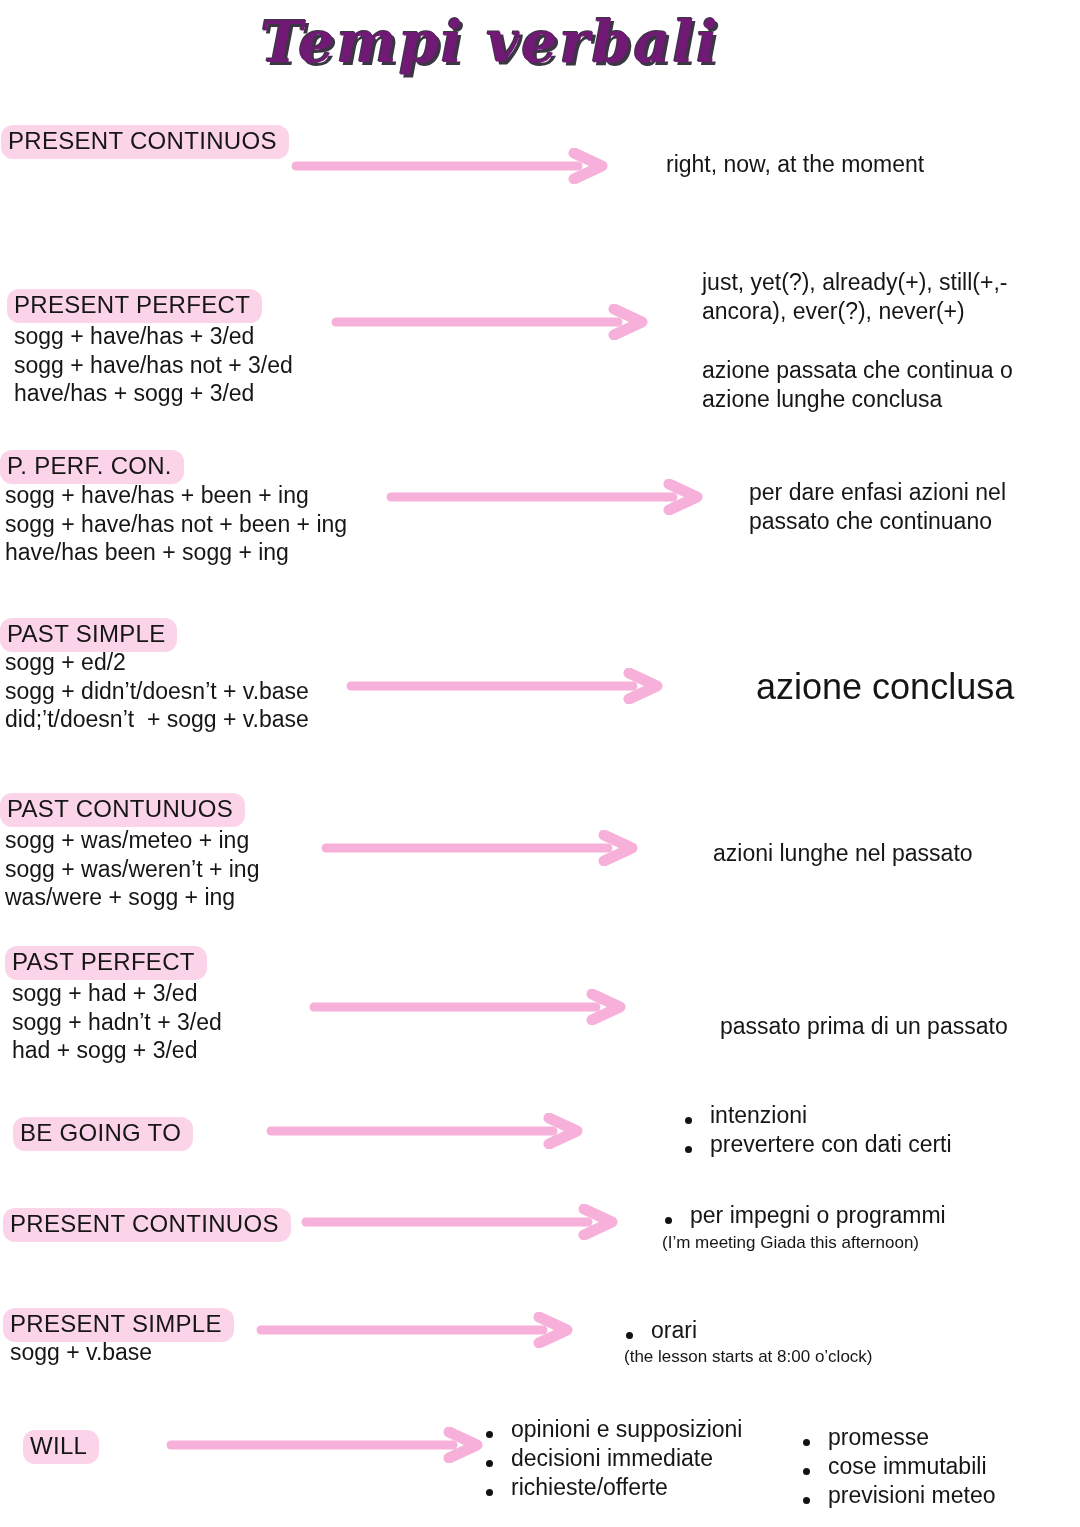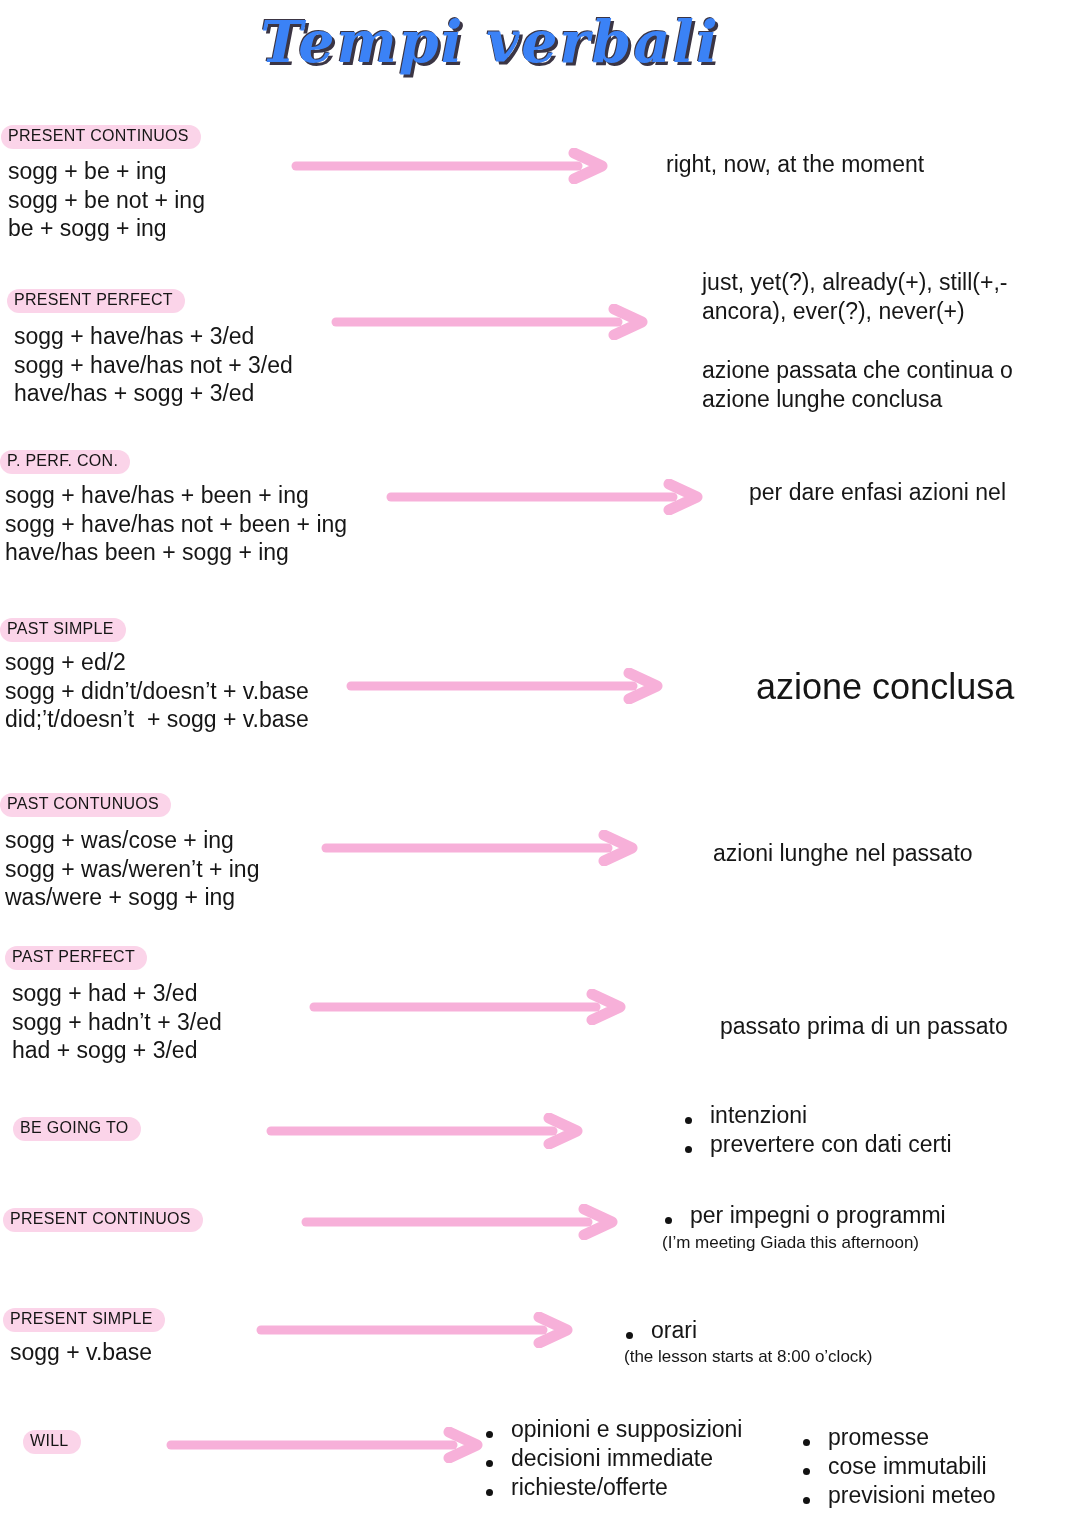--- a/index.html
+++ b/index.html
@@ -1,47 +1,42 @@
 <!DOCTYPE html>
 <html><head>
 <meta charset="utf-8">
 <style>
   html,body{margin:0;padding:0;background:#fff;}
   .page{position:relative;width:1080px;height:1527px;background:#ffffff;
         font-family:"Liberation Sans","DejaVu Sans",sans-serif;color:#161616;overflow:hidden;}
   .title{position:absolute;left:0;top:8px;width:980px;text-align:center;
          font-family:"DejaVu Serif",serif;font-style:italic;font-weight:bold;
-         font-size:57px;letter-spacing:2px;color:#3b82f6;
+         font-size:57px;letter-spacing:2px;color:#701a75;
          text-shadow:3px 3px 0 #3b3544, -1px -1px 0 #3b3544;}
-  .hl{position:absolute;font-size:16px;letter-spacing:.3px;background:#fbd4e9;
+  .hl{position:absolute;font-size:24px;letter-spacing:.3px;background:#fbd4e9;
       border-radius:12px;padding:2px 12px 4px 7px;white-space:nowrap;}
   .forms{position:absolute;font-size:23px;line-height:28.5px;}
   .forms .line{white-space:pre-wrap;}
   .usage{position:absolute;font-size:23px;line-height:29px;margin-left:16px;}
   .big .line{font-size:36px;}
   .brow{position:absolute;display:flex;gap:18px;font-size:23px;align-items:center;white-space:nowrap;}
   .dot{flex:0 0 auto;width:7px;height:7px;border-radius:50%;background:#121212;margin-top:10px;}
   .ex{position:absolute;font-size:17px;white-space:nowrap;}
   .arrow{position:absolute;color:#f7b0d9;}
   .arrow line{stroke:currentColor;stroke-width:9;stroke-linecap:round;}
   .arrow polyline{fill:none;stroke:currentColor;stroke-width:11;stroke-linejoin:round;stroke-linecap:round;}
 </style>
 </head>
 <body>
 
 <div class="page">
 
   <div class="title">Tempi verbali</div>
 
   <span class="hl" style="left:1px;top:125px">PRESENT CONTINUOS</span>
-  <div class="forms" style="left:8px;top:157px">
-    <div class="line">sogg + be + ing</div>
-    <div class="line">sogg + be not + ing</div>
-    <div class="line">be + sogg + ing</div>
-  </div>
   <svg class="arrow" style="left:290px;top:148px" width="320" height="36" viewBox="0 0 320 36">
       <line x1="6" y1="18" x2="288" y2="18"></line>
       <polyline points="284,5 312,18 284,31"></polyline>
     </svg>
   <div class="usage" style="left:650px;top:150px">
     <div class="line">right, now, at the moment</div>
   </div>
 
   <span class="hl" style="left:7px;top:289px">PRESENT PERFECT</span>
   <div class="forms" style="left:14px;top:322px">
@@ -67,39 +62,40 @@
     <div class="line">sogg + have/has + been + ing</div>
     <div class="line">sogg + have/has not + been + ing</div>
     <div class="line">have/has been + sogg + ing</div>
   </div>
   <svg class="arrow" style="left:385px;top:479px" width="320" height="36" viewBox="0 0 320 36">
       <line x1="6" y1="18" x2="288" y2="18"></line>
       <polyline points="284,5 312,18 284,31"></polyline>
     </svg>
   <div class="usage" style="left:733px;top:478px">
     <div class="line">per dare enfasi azioni nel</div>
+    <div class="line">passato che continuano</div>
   </div>
 
   <span class="hl" style="left:0px;top:618px">PAST SIMPLE</span>
   <div class="forms" style="left:5px;top:648px">
     <div class="line">sogg + ed/2</div>
     <div class="line">sogg + didn’t/doesn’t + v.base</div>
     <div class="line">did;’t/doesn’t  + sogg + v.base</div>
   </div>
   <svg class="arrow" style="left:345px;top:668px" width="320" height="36" viewBox="0 0 320 36">
       <line x1="6" y1="18" x2="288" y2="18"></line>
       <polyline points="284,5 312,18 284,31"></polyline>
     </svg>
   <div class="usage big" style="left:740px;top:672px">
     <div class="line">azione conclusa</div>
   </div>
 
   <span class="hl" style="left:0px;top:793px">PAST CONTUNUOS</span>
   <div class="forms" style="left:5px;top:826px">
-    <div class="line">sogg + was/cose + ing</div>
+    <div class="line">sogg + was/meteo + ing</div>
     <div class="line">sogg + was/weren’t + ing</div>
     <div class="line">was/were + sogg + ing</div>
   </div>
   <svg class="arrow" style="left:320px;top:830px" width="320" height="36" viewBox="0 0 320 36">
       <line x1="6" y1="18" x2="288" y2="18"></line>
       <polyline points="284,5 312,18 284,31"></polyline>
     </svg>
   <div class="usage" style="left:697px;top:839px">
     <div class="line">azioni lunghe nel passato</div>
   </div>

